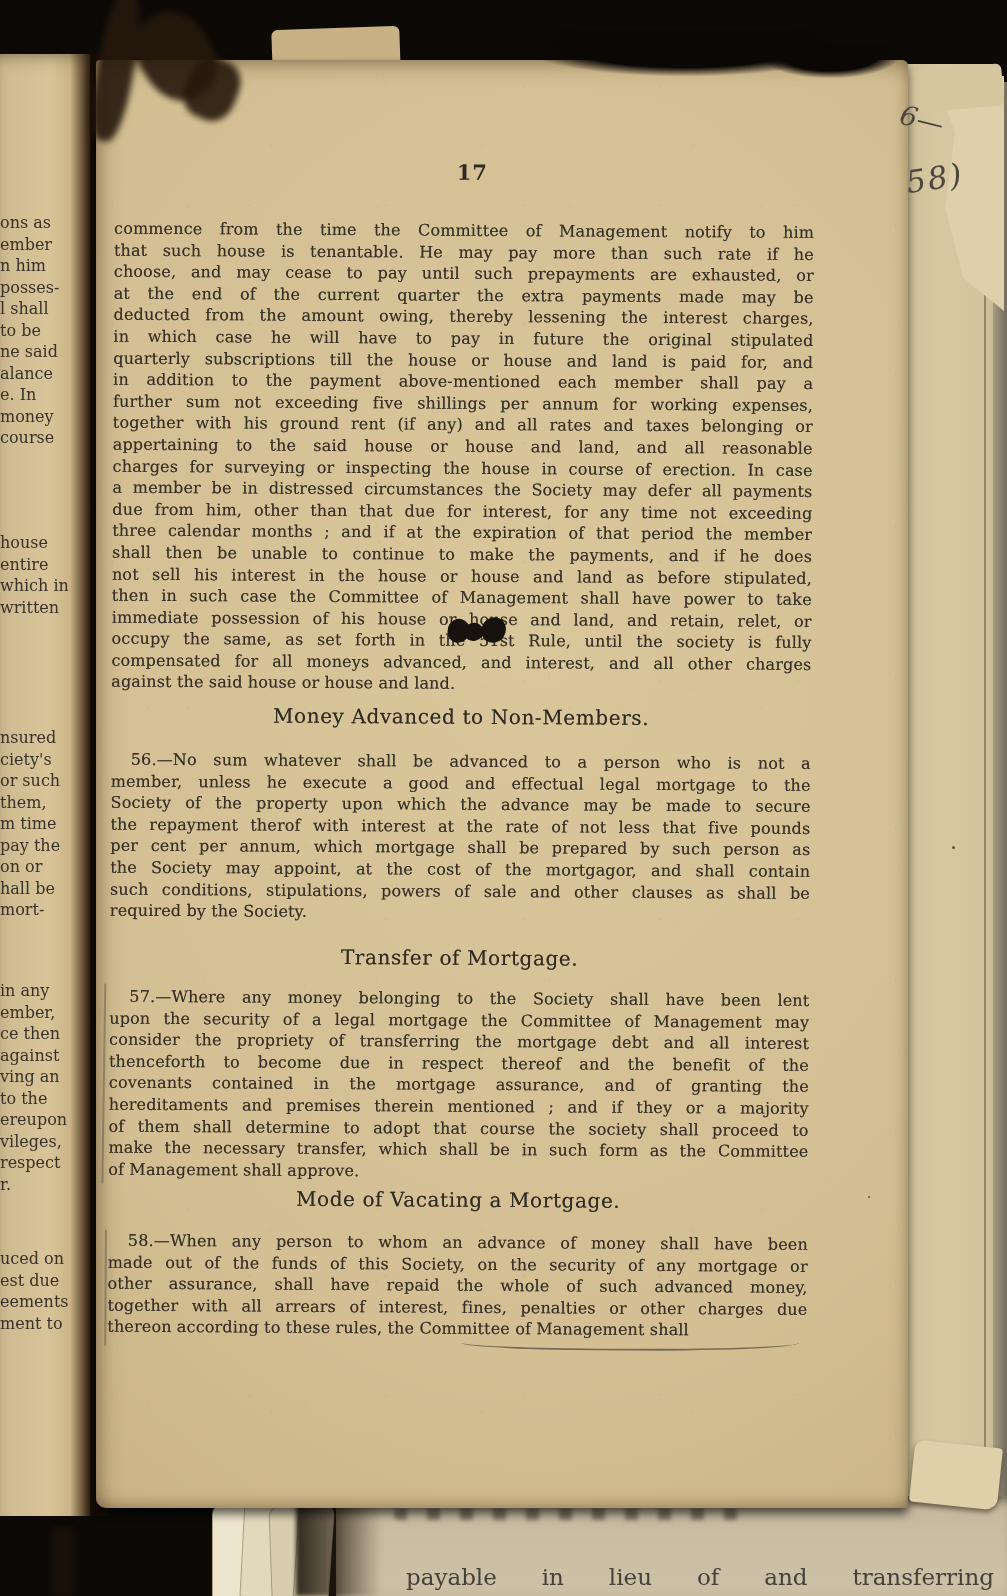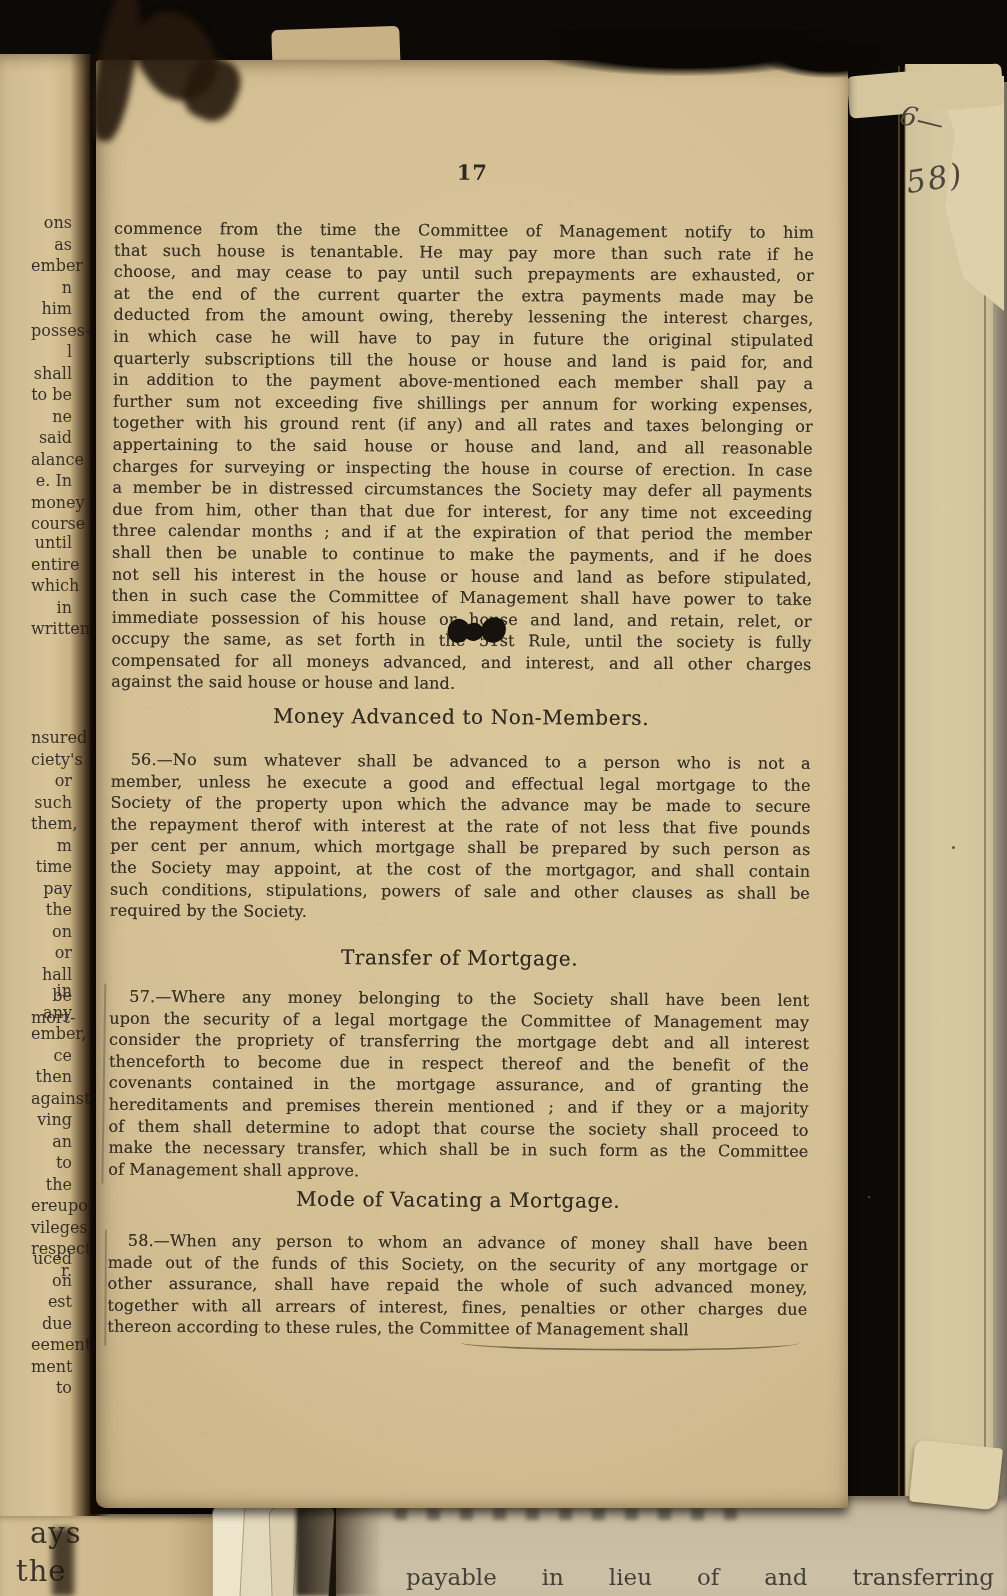--- a/index.html
+++ b/index.html
@@ -18,31 +18,31 @@
     background:linear-gradient(90deg,#a59c85,#716b5d);}
   .torn-page{position:absolute;left:934px;top:76px;width:70px;height:235px;background:#ddd0ab;
     clip-path:polygon(0 0,100% 0,100% 100%,42% 86%,16% 56%,30% 24%);}
   .top-right-piece{position:absolute;left:848px;top:70px;width:155px;height:42px;background:#d6c69e;
     transform:rotate(-5deg);border-radius:6px;}
   
   .left-page{position:absolute;left:0;top:54px;width:90px;height:1462px;
     background:linear-gradient(90deg,#cfbb91 0%,#d8c498 55%,#c2aa7b 92%,#9b855c 100%);
     box-shadow:inset 0 10px 18px -10px rgba(50,32,14,.6);}
   .fragblock{position:absolute;left:0;right:18px;color:#37312a;font-size:16px;line-height:21.5px;}
-  .fragblock .tline{text-align:right;min-height:21.5px;margin-left:31px;}
+  .fragblock .tline{min-height:21.5px;}
   
   .gutter{position:absolute;left:70px;top:54px;width:42px;height:1462px;
     background:linear-gradient(90deg,rgba(40,25,10,0) 0%,rgba(35,20,8,.75) 40%,rgba(18,10,4,.92) 58%,rgba(40,25,10,.25) 85%,rgba(40,25,10,0) 100%);}
   .gutter-bottom{position:absolute;left:296px;top:1488px;width:86px;height:108px;
     background:linear-gradient(90deg,rgba(20,14,8,.85),rgba(60,48,30,.4) 70%,rgba(60,48,30,0));filter:blur(2px);}
   
   .top-corner{position:absolute;left:272px;top:28px;width:128px;height:46px;background:#c7b185;
     transform:rotate(-2deg);border-radius:6px;}
   
-  .main-page{position:absolute;left:96px;top:60px;width:752px;height:1448px;
+  .main-page{position:absolute;left:96px;top:60px;width:812px;height:1448px;
     background:
       radial-gradient(120% 90% at 55% 40%, #d9c69b 0%, #d3bf93 55%, #c9b386 85%, #c0a87a 100%);
     border-radius:4px 6px 4px 10px;
     box-shadow:
       inset 14px 0 26px -14px rgba(70,45,20,.55),
       inset -10px 0 20px -12px rgba(95,70,38,.45),
       inset 0 16px 24px -16px rgba(60,40,20,.5),
       inset 0 -12px 18px -12px rgba(85,60,30,.4),
       0 6px 10px rgba(0,0,0,.6);
   }
@@ -143,24 +143,20 @@
     <div class="smudge-line"></div>
     <div class="wordsrow">
         <div class="tline">payable</div>
         <div class="tline">in</div>
         <div class="tline">lieu</div>
         <div class="tline">of</div>
         <div class="tline">and</div>
         <div class="tline">transferring</div>
       </div>
   </div>
-  <div class="bottom-scrap">
-    <div class="scrap-line sl1">ays</div>
-    <div class="scrap-line sl2">the</div>
-  </div>
   <div class="scrap-dark"></div>
   <div class="white-stack">
     <i class="ws1"></i>
       <i class="ws2"></i>
       <i class="ws3"></i>
       <i class="ws4"></i>
   </div>
   <div class="gutter-bottom"></div>
 
   <div class="left-page">
@@ -171,21 +167,21 @@
         <div class="tline">posses-</div>
         <div class="tline">l shall</div>
         <div class="tline">to be</div>
         <div class="tline">ne said</div>
         <div class="tline">alance</div>
         <div class="tline">e.  In</div>
         <div class="tline">money</div>
         <div class="tline">course</div>
       </div>
     <div class="fragblock" style="top:478px">
-        <div class="tline">until</div>
+        <div class="tline">house</div>
         <div class="tline">entire</div>
         <div class="tline">which in</div>
         <div class="tline">written</div>
       </div>
     <div class="fragblock" style="top:673px">
         <div class="tline">nsured</div>
         <div class="tline">ciety's</div>
         <div class="tline">or such</div>
         <div class="tline">them,</div>
         <div class="tline">m time</div>

